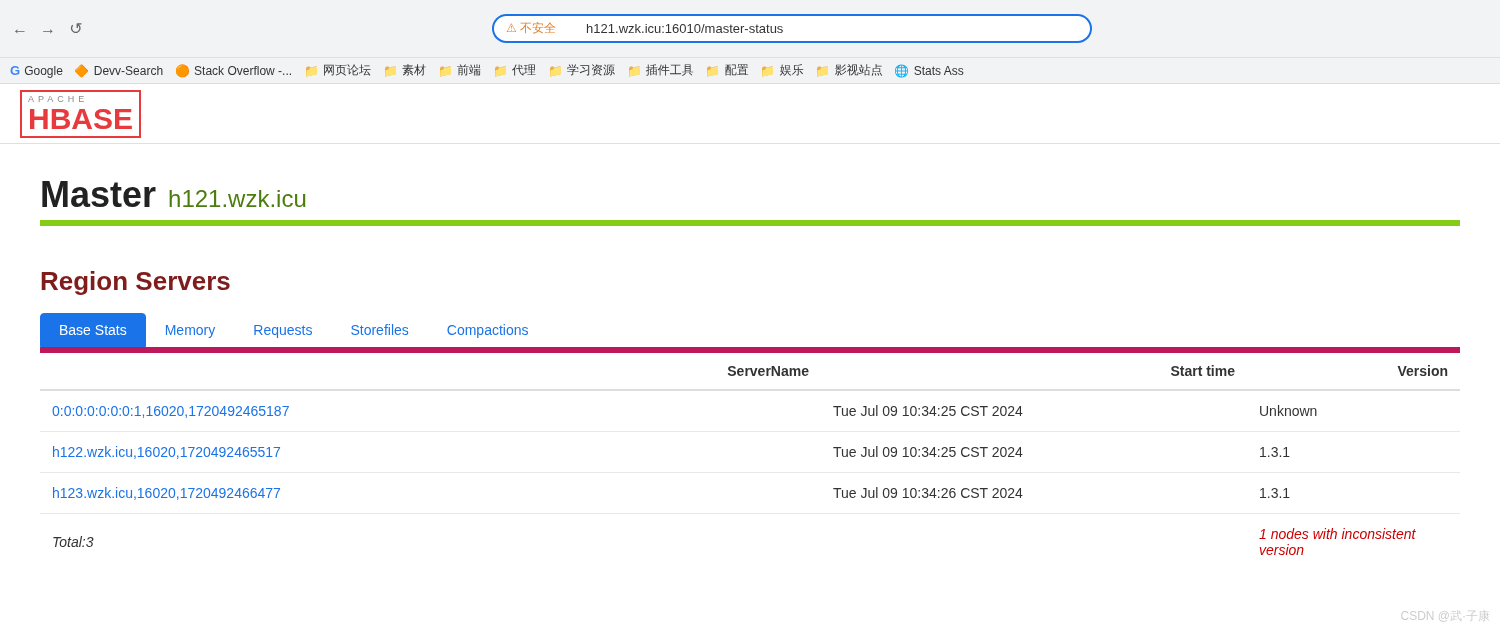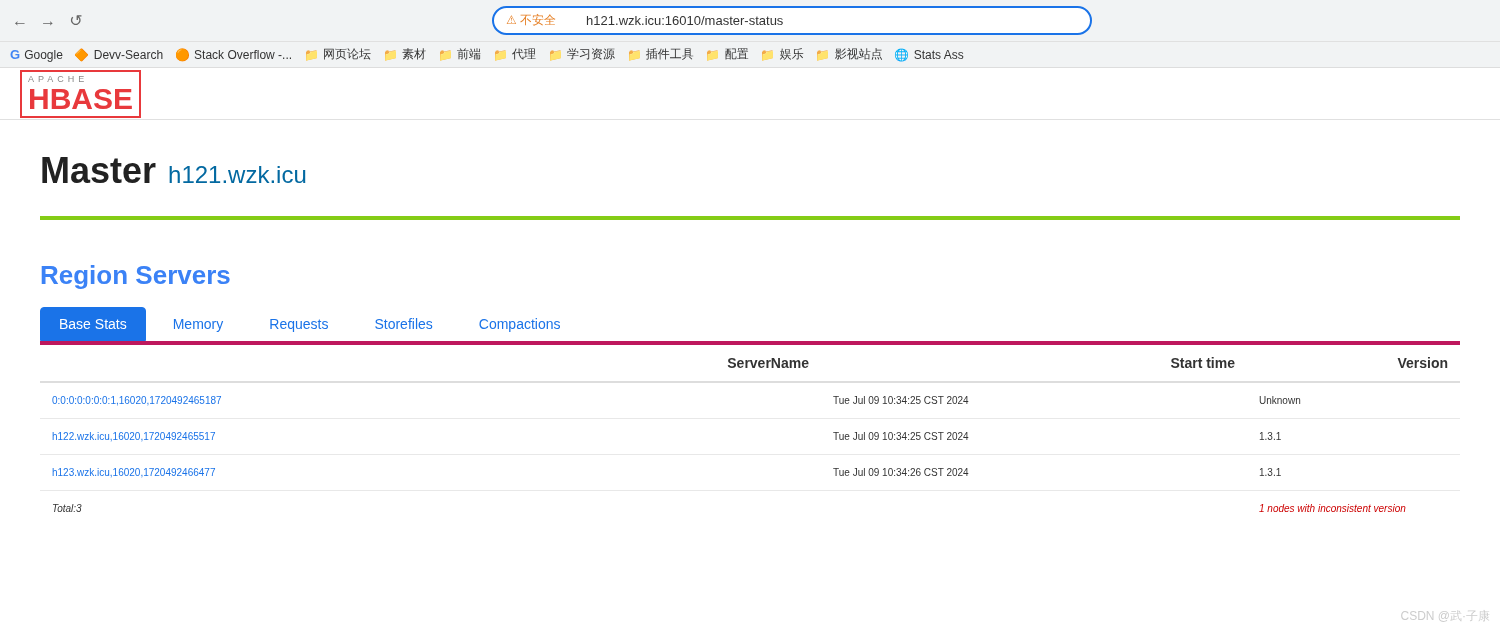--- a/index.html
+++ b/index.html
@@ -2,56 +2,56 @@
 <html><head>
   <meta charset="utf-8">
   <style>
     * { margin: 0; padding: 0; box-sizing: border-box; }
     body { font-family: Arial, sans-serif; font-size: 14px; background: #fff; color: #333; }
 
     
     .browser-chrome { background: #f1f3f4; border-bottom: 1px solid #ddd; }
     .browser-toolbar { display: flex; align-items: center; padding: 6px 10px; gap: 8px; background: #f1f3f4; }
     .browser-btn { width: 20px; height: 20px; display: flex; align-items: center; justify-content: center; cursor: pointer; color: #666; font-size: 16px; border: none; background: none; }
-    .address-bar { flex: 1; display: flex; align-items: center; background: #fff; border: 2px solid #1a73e8; border-radius: 20px; padding: 4px 12px; gap: 6px; max-width: 600px; margin: 0 auto; }
+    .address-bar { flex: 1; display: flex; align-items: center; background: #fff; border: 2px solid #1a73e8; border-radius: 20px; padding: 4px 12px; gap: 6px; max-width: 600px; margin: 8px auto; }
     .address-warning { color: #e67e22; font-size: 12px; display: flex; align-items: center; gap: 3px; white-space: nowrap; }
     .address-url { flex: 1; font-size: 13px; color: #333; background: transparent; border: none; outline: none; padding-left: 24px; }
 
     
     .bookmarks-bar { display: flex; align-items: center; padding: 4px 10px; gap: 12px; background: #f1f3f4; border-top: 1px solid #e0e0e0; font-size: 12px; overflow: hidden; }
     .bookmark-item { display: flex; align-items: center; gap: 4px; cursor: pointer; color: #333; white-space: nowrap; text-decoration: none; }
     .bookmark-icon { font-size: 12px; }
 
     
-    .hbase-header { display: flex; align-items: center; border-bottom: 1px solid #e0e0e0; padding: 0 20px; background: #fff; height: 52px; }
+    .hbase-header { display: flex; align-items: center; border-bottom: 1px solid #e0e0e0; padding: 0 20px; background: #fff; height: 60px; }
     .logo-apache-line { font-size: 9px; color: #888; letter-spacing: 4px; }
     .logo-hbase-line { font-size: 30px; font-weight: 900; color: #e8393c; line-height: 1; }
     .logo-box { border: 2px solid #e8393c; padding: 2px 6px; margin-right: 30px; }
 
     .nav-menu { display: flex; align-items: center; gap: 0; height: 100%; }
     .nav-item { padding: 0 16px; height: 100%; display: flex; align-items: center; cursor: pointer; color: #333; text-decoration: none; font-size: 14px; border-bottom: 3px solid transparent; }
     .nav-item.active { color: #333; }
 
     
     .main-content { padding: 30px 40px; }
     .page-title { font-size: 36px; font-weight: bold; color: #222; margin-bottom: 4px; }
-    .page-subtitle { font-size: 24px; font-weight: normal; color: #0369a1; margin-left: 12px; }
-    .title-row { display: flex; align-items: baseline; margin-bottom: 40px; border-bottom: 4px solid #84cc16; padding-bottom: 20px; }
+    .page-subtitle { font-size: 24px; font-weight: normal; color: #4d7c0f; margin-left: 12px; }
+    .title-row { display: flex; align-items: baseline; margin-bottom: 40px; border-bottom: 6px solid #84cc16; }
 
-    .section-title { font-size: 26px; font-weight: bold; color: #3b82f6; margin-bottom: 16px; }
+    .section-title { font-size: 26px; font-weight: bold; color: #7f1d1d; margin-bottom: 16px; }
 
     
-    .tabs { display: flex; gap: 8px; margin-bottom: 0; border-bottom: 4px solid #be185d; }
+    .tabs { display: flex; gap: 0; margin-bottom: 0; border-bottom: 6px solid #be185d; }
     .tab { padding: 8px 18px; cursor: pointer; font-size: 14px; border: 1px solid transparent; border-radius: 4px 4px 0 0; color: #1a73e8; background: none; }
     .tab.active { background: #1a73e8; color: #fff; border-color: #1a73e8; }
 
     
     .data-table { width: 100%; border-collapse: collapse; }
     .data-table th { text-align: right; padding: 10px 12px; font-weight: bold; font-size: 14px; border-bottom: 2px solid #ddd; background: #fff; }
-    .data-table td { padding: 12px 12px; border-bottom: 1px solid #e8e8e8; font-size: 10px; }
+    .data-table td { padding: 12px 12px; border-bottom: 1px solid #e8e8e8; font-size: 14px; }
     .data-table a { color: #1a73e8; text-decoration: none; }
     .col-server { width: 55%; }
     .col-time { width: 30%; }
     .col-version { width: 15%; }
     .total-row td { font-weight: normal; border-bottom: none; font-style: italic; }
     .inconsistent { color: #cc0000; }
 
     .watermark { position: fixed; bottom: 10px; right: 10px; color: #aaa; font-size: 12px; opacity: 0.6; }
   </style>
 </head>

